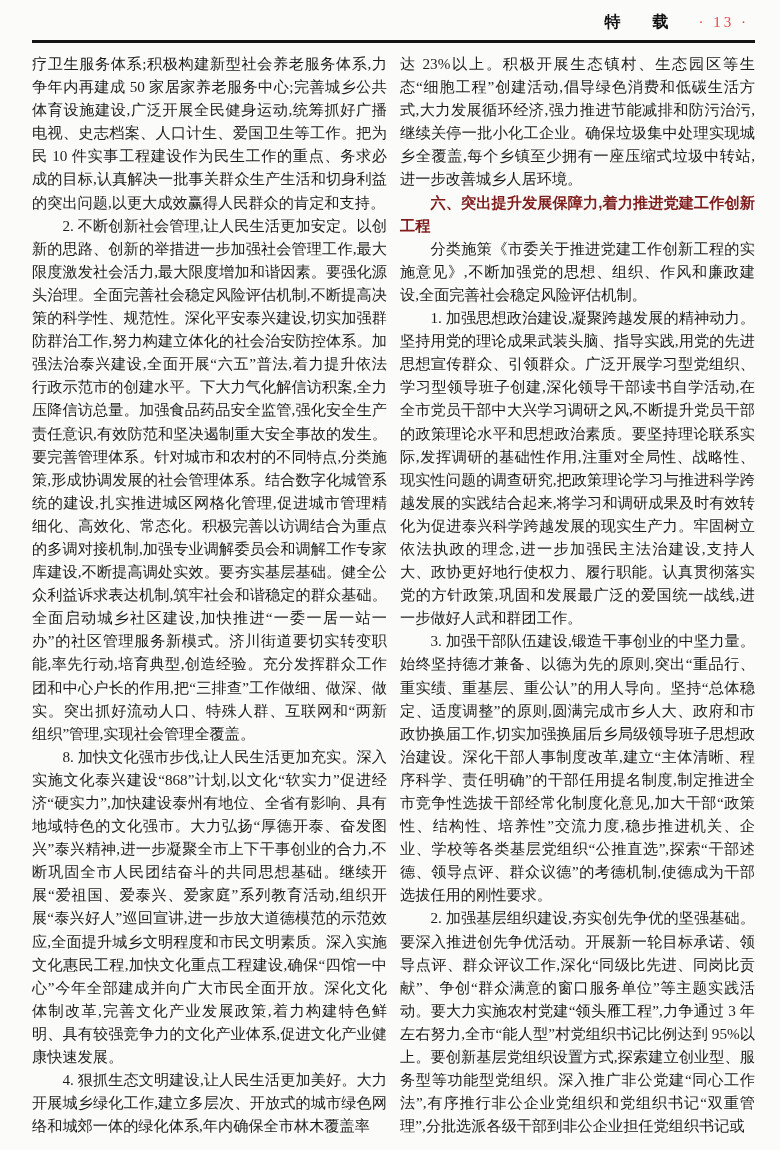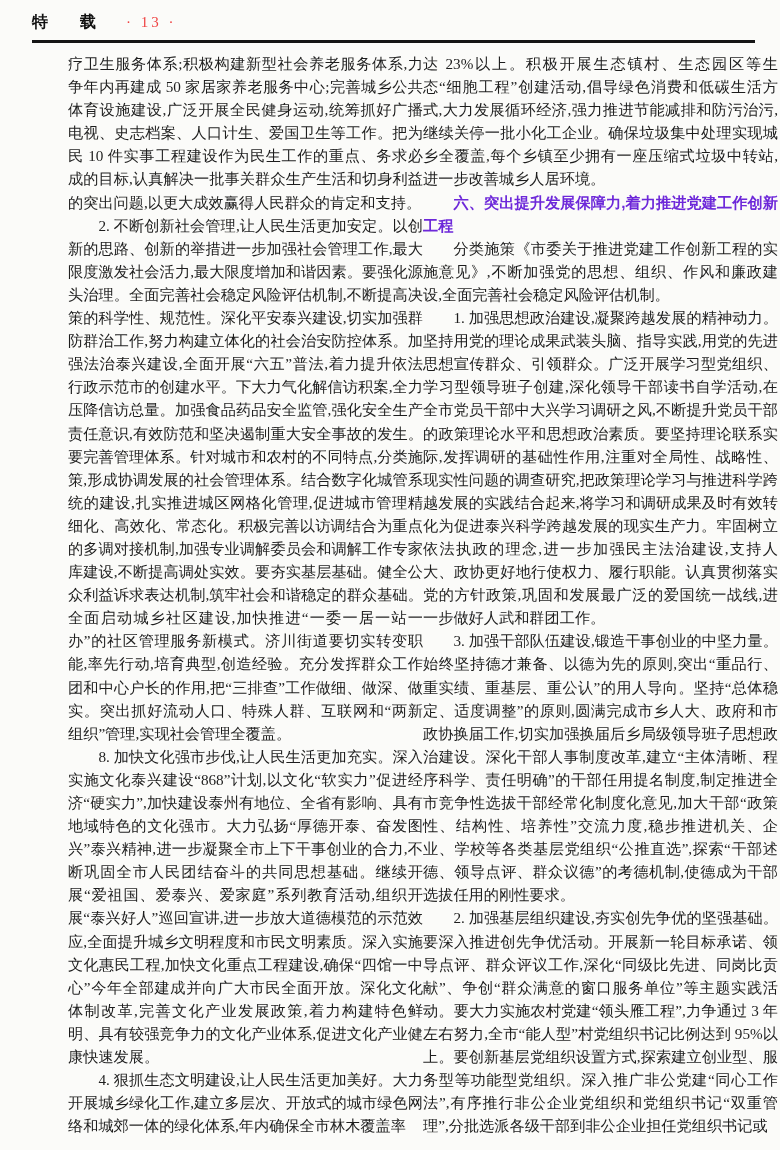--- a/index.html
+++ b/index.html
@@ -6,42 +6,42 @@
   body {
     width: 780px; height: 1150px;
     background: #fbfbf9;
     font-family: "Liberation Serif", "DejaVu Serif", serif;
     color: #1c1c1c;
     overflow: hidden;
   }
   .page { padding: 12px 25px 0 32px; box-sizing: border-box; }
 
   .header {
-    display: flex; align-items: baseline;
+    display: flex; justify-content: flex-end; align-items: baseline;
     gap: 16px; padding-right: 6px; height: 26px;
   }
   .section-label {
     font-weight: 700; font-size: 16px; letter-spacing: 14px; color: #111;
   }
   .page-number { font-size: 15px; color: #ef4444; letter-spacing: 3px; }
 
   .header-rule { border: 0; border-top: 3px solid #151515; margin: 2px 0 0 0; }
 
-  .columns { display: flex; margin-top: 9px; margin-left: 36px; }
+  .columns { display: flex; gap: 13px; margin-top: 9px; }
   .col {
     width: 355px; flex: 0 0 355px;
     font-size: 15.2px; line-height: 23.1px;
     text-align: justify; text-justify: inter-ideograph;
     color: #1d1d1d;
   }
   .col p { margin: 0; text-indent: 2em; }
   .col p.continuation { text-indent: 0; }
   .col p.heading {
     font-family: "Liberation Sans", "DejaVu Sans", sans-serif;
-    font-weight: 700; color: #6d28d9;
+    font-weight: 700; color: #7f1d1d;
   }
   .kai { }
 </style>
 </head>
 <body>
 
 <div class="page">
   <div class="header">
     <span class="section-label">特 载</span>
     <span class="page-number">· 13 ·</span>

